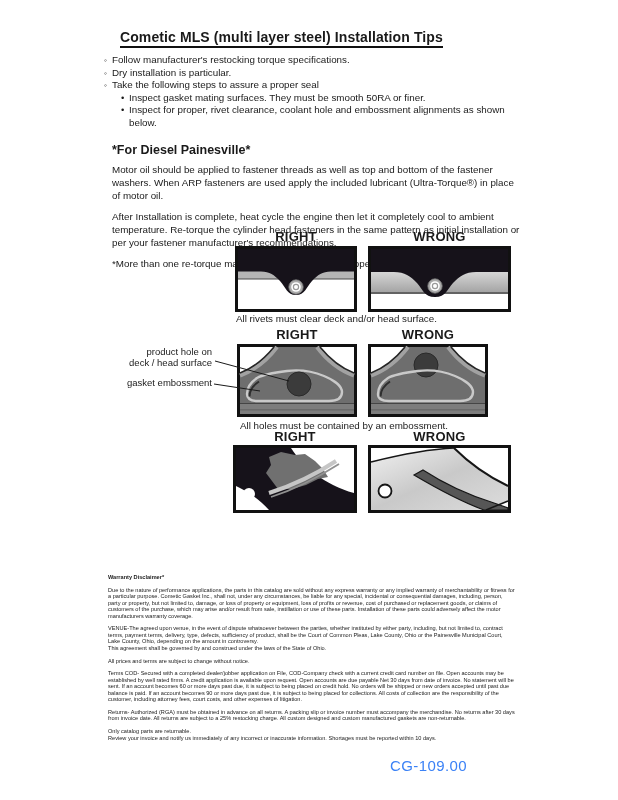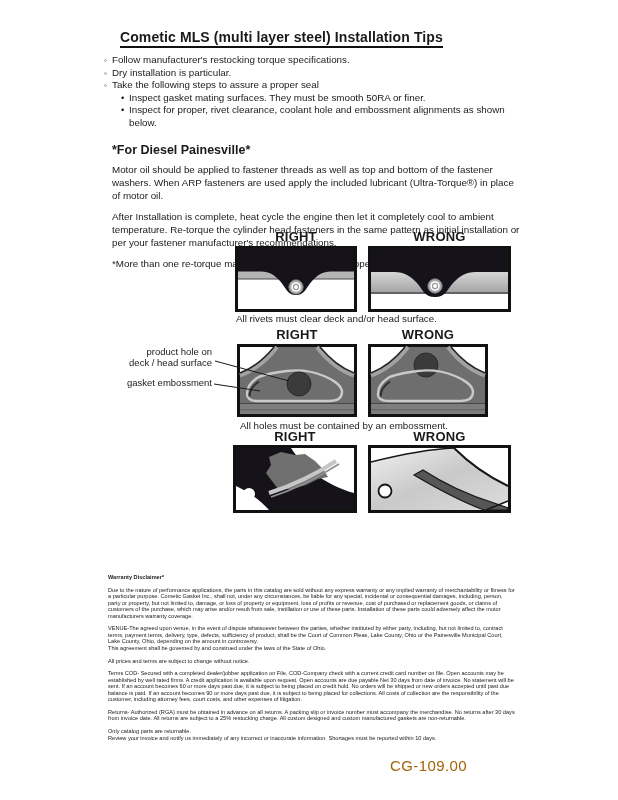--- a/index.html
+++ b/index.html
@@ -26,21 +26,21 @@
   .dg-caption{font-size:9.8px;font-weight:normal;line-height:11.5px;}
   .annot{position:absolute;font-size:9.5px;line-height:11px;text-align:right;}
   .pre{white-space:pre-line;}
   svg{display:block;}
   
   .disclaimer{position:absolute;left:108px;top:574px;width:408px;font-size:5.6px;line-height:6.4px;color:#222;}
   .disclaimer .head{font-weight:bold;margin:0 0 6.5px 0;}
   .disclaimer p{margin:0 0 6.5px 0;}
   .disclaimer p.no-gap{margin-bottom:0;}
   
-  .footer-code{position:absolute;left:390px;top:757px;font-size:15px;letter-spacing:.4px;color:#a16207;}
+  .footer-code{position:absolute;left:390px;top:757px;font-size:15px;letter-spacing:.4px;color:#3b82f6;}
 </style>
 </head>
 <body>
 
 <div class="page">
 
   <div class="intro">
     <h1 class="title">Cometic MLS (multi layer steel) Installation Tips</h1>
 
     <div class="bullet-row">

